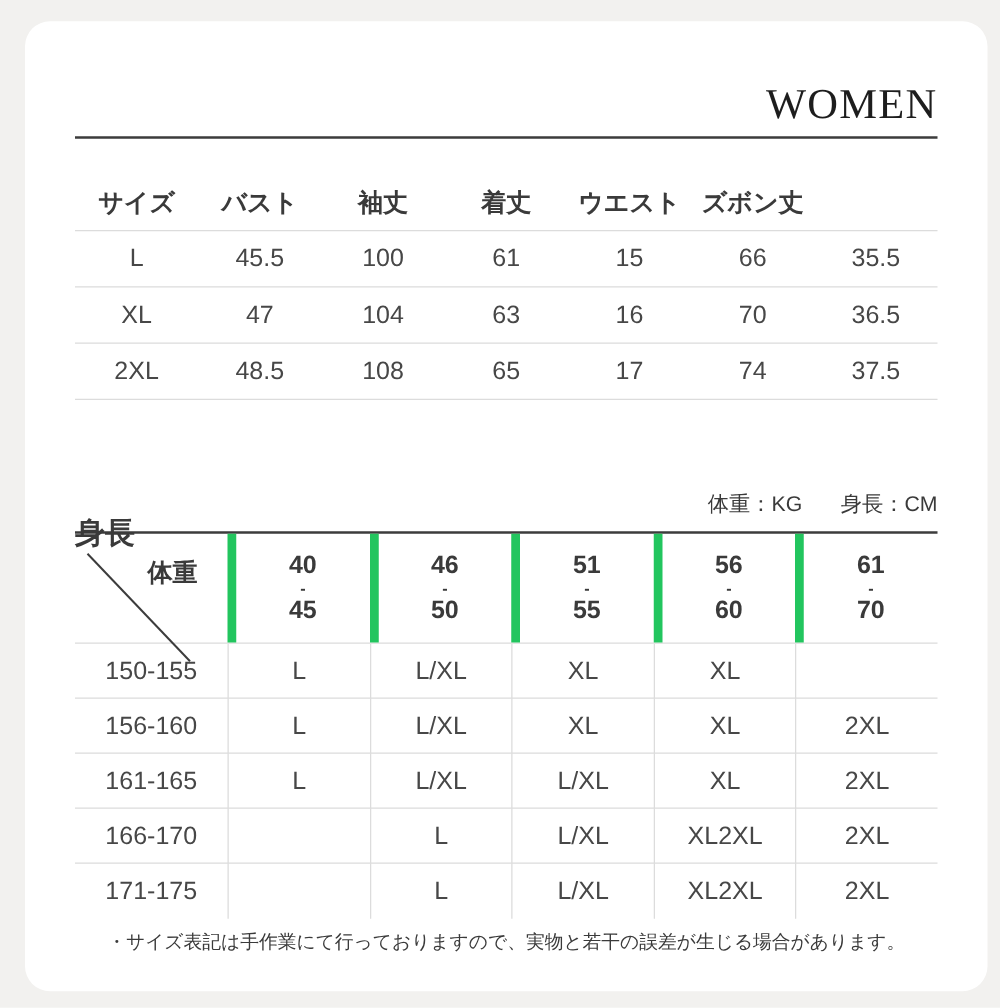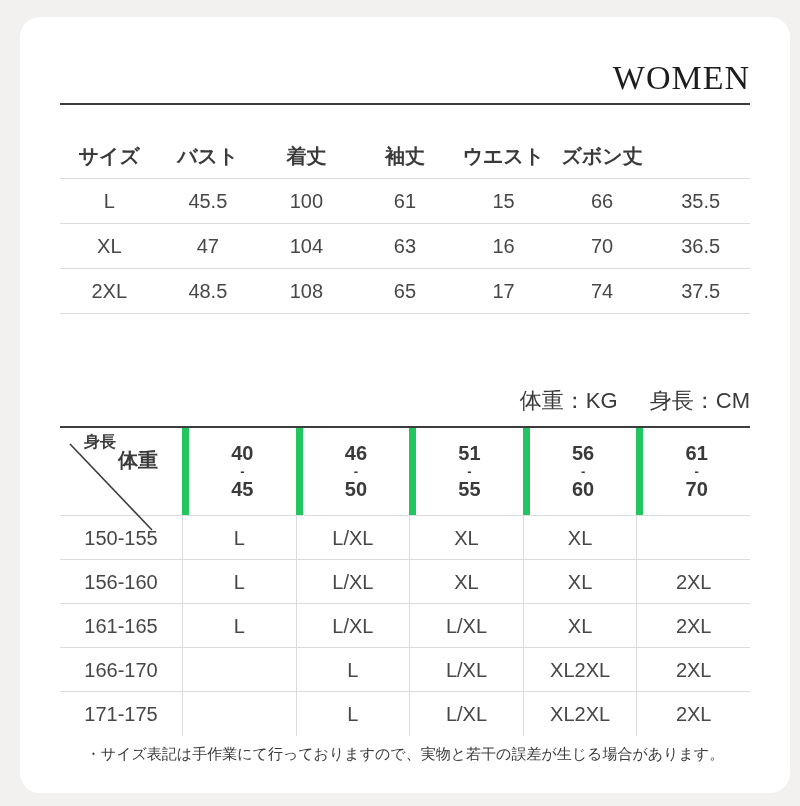--- a/index.html
+++ b/index.html
@@ -8,21 +8,21 @@
     font-family: "Liberation Sans", "DejaVu Sans", sans-serif;
     background: #f2f1ef;
     overflow: hidden;
   }
   .card {
     position: absolute;
     left: 20px; top: 17px;
     width: 770px; height: 776px;
     background: #ffffff;
     border-radius: 20px;
-    padding: 0 40px;
+    padding: 6px 40px;
   }
   
   .brand-title {
     margin-top: 44px;
     text-align: right;
     font-family: "Liberation Serif", "DejaVu Serif", serif;
     font-size: 34px;
     line-height: 34px;
     letter-spacing: 1px;
     color: #1d1d1d;
@@ -47,21 +47,21 @@
     color: #474747;
   }
   .t1-row.head .t1-cell {
     font-weight: bold;
     color: #3a3a3a;
   }
   
   .units-label {
     margin-top: 72px;
     text-align: right;
-    font-size: 22px;
+    font-size: 17px;
     color: #3a3a3a;
     font-weight: 500;
   }
   .units-label .unit-height { margin-left: 26px; }
   
   .fit-table {
     margin-top: 10px;
     border-top: 2px solid #3c3c3c;
   }
   .t2-row {
@@ -94,22 +94,22 @@
     line-height: 1.15;
   }
   .t2-range .dash { font-size: 13px; line-height: 1; color: #3a3a3a; }
   
   .t2-corner { position: relative; }
   .t2-corner .corner-top {
     position: absolute; top: 10px; right: 24px;
     font-weight: bold; font-size: 20px; color: #3a3a3a;
   }
   .t2-corner .corner-bottom {
-    position: absolute; bottom: 8px; left: 0px;
-    font-weight: bold; font-size: 16px; color: #3a3a3a; margin-left: 24px;
+    position: absolute; bottom: 22px; left: 0px;
+    font-weight: bold; font-size: 24px; color: #3a3a3a;
   }
   .t2-corner svg { position: absolute; left: 0; top: 0; }
   
   .footer-note {
     margin-top: 9px;
     text-align: center;
     font-size: 15px;
     color: #3a3a3a;
   }
 </style>
@@ -118,22 +118,22 @@
 
 <div class="card">
 
   <div class="brand-title">WOMEN</div>
   <div class="title-rule"></div>
 
   <div class="size-table">
     <div class="t1-row head">
       <div class="t1-cell">サイズ</div>
       <div class="t1-cell">バスト</div>
+      <div class="t1-cell">袖丈</div>
       <div class="t1-cell">着丈</div>
-      <div class="t1-cell">袖丈</div>
       <div class="t1-cell">ウエスト</div>
       <div class="t1-cell">ズボン丈</div>
     </div>
     <div class="t1-row">
       <div class="t1-cell">L</div>
       <div class="t1-cell">45.5</div>
       <div class="t1-cell">100</div>
       <div class="t1-cell">61</div>
       <div class="t1-cell">15</div>
       <div class="t1-cell">66</div>

